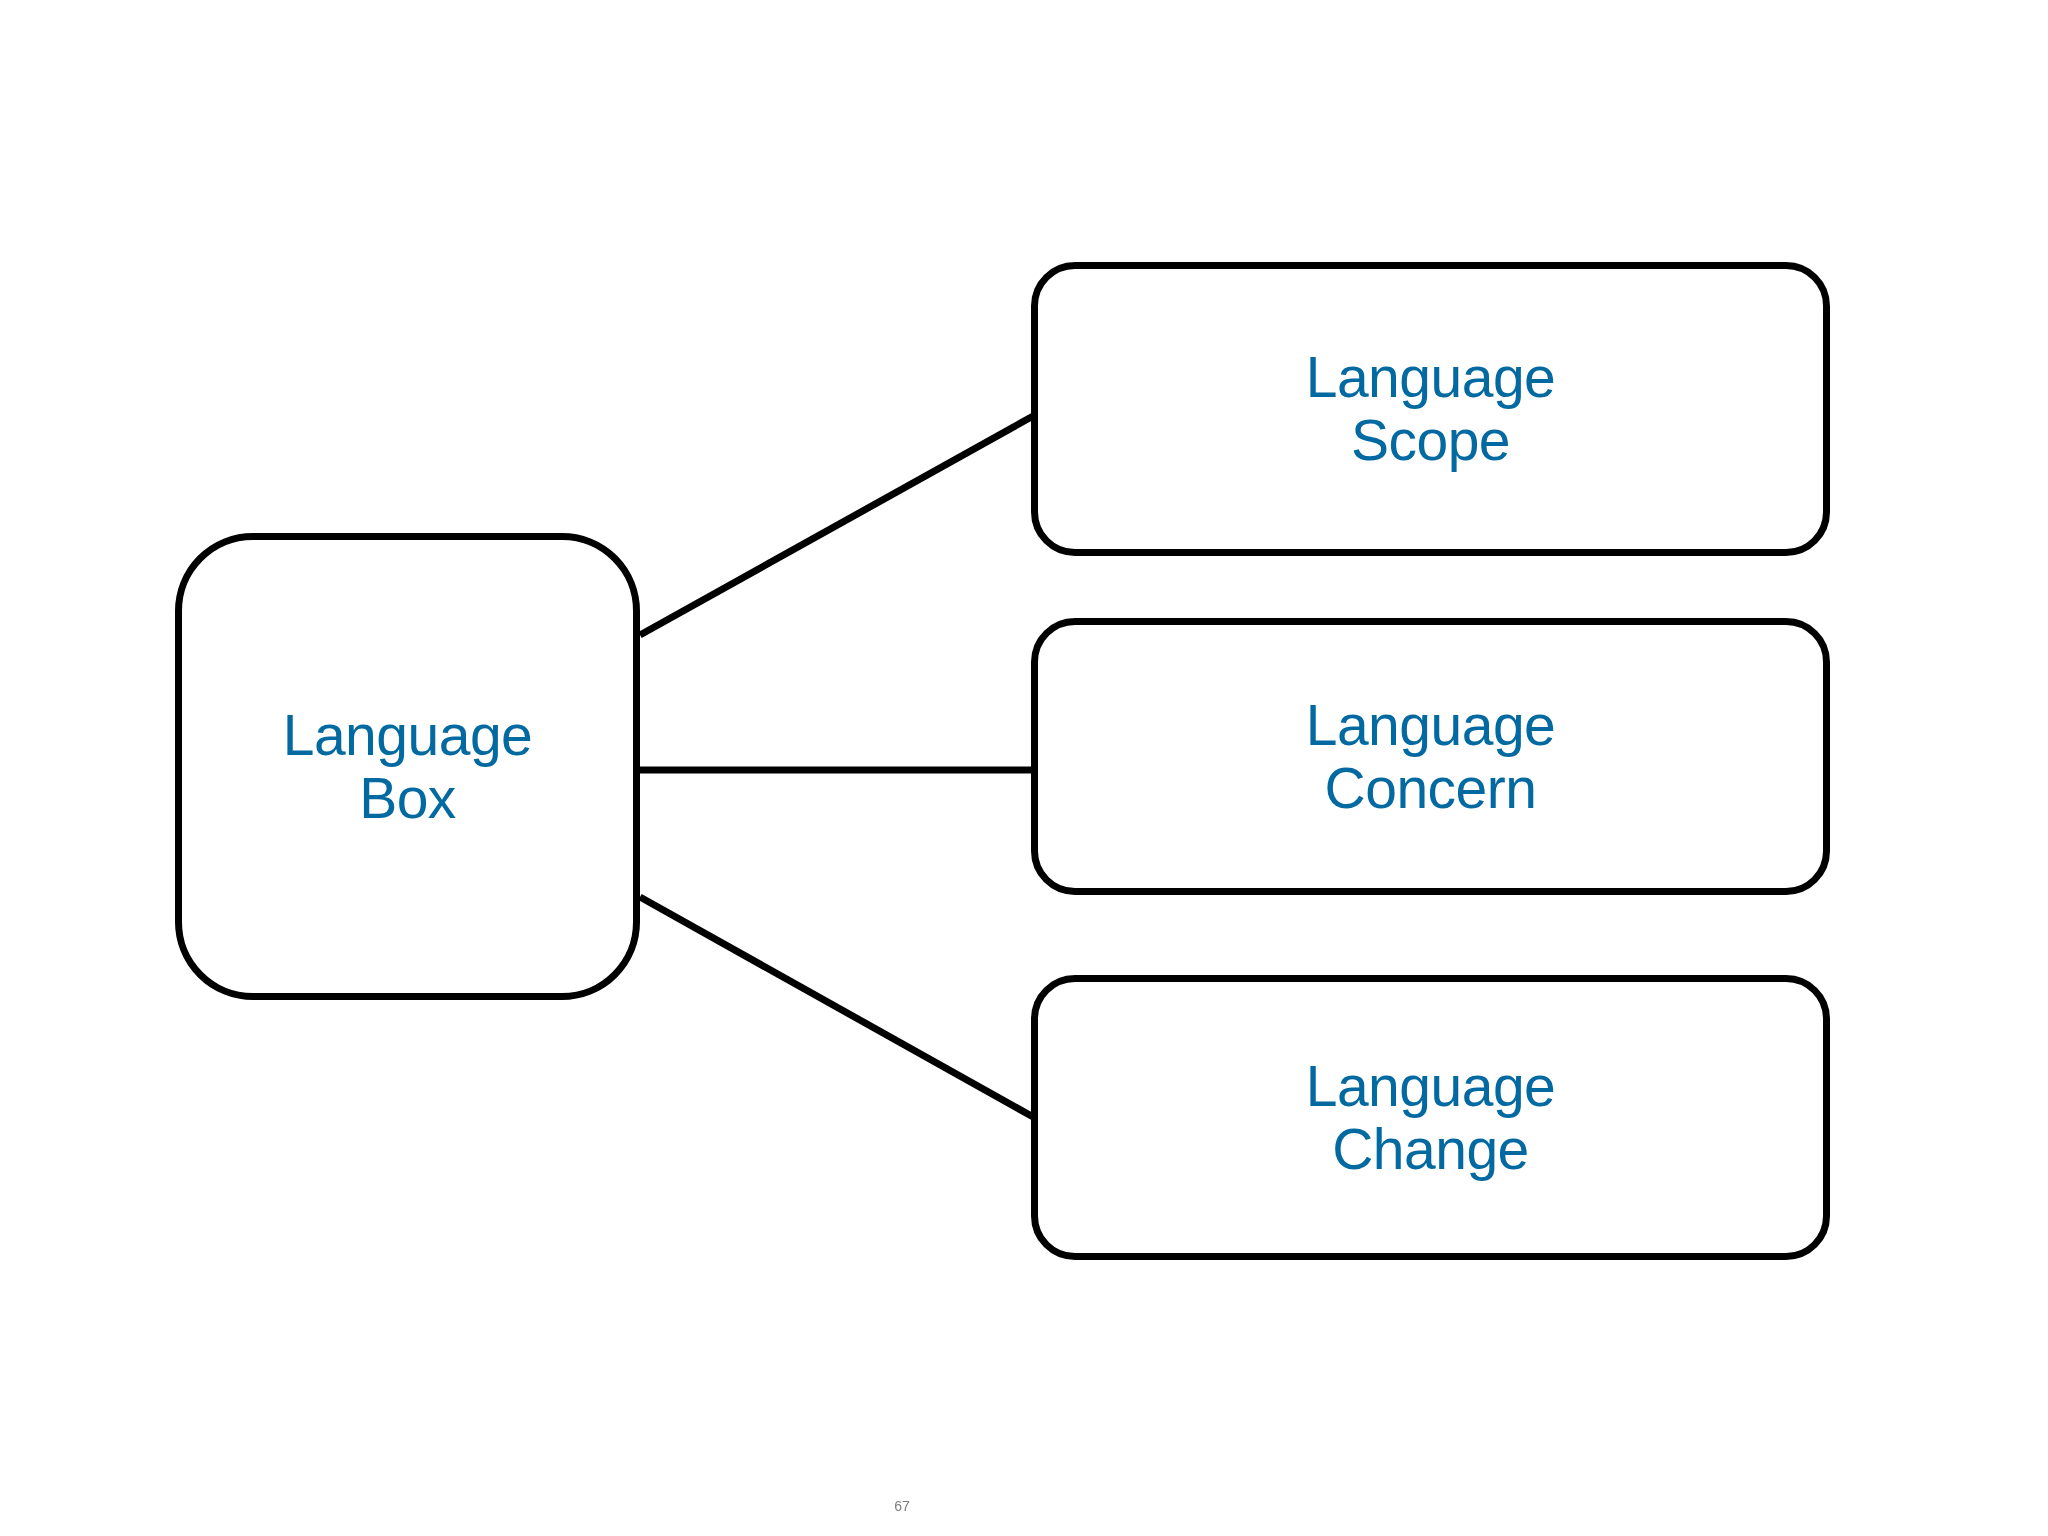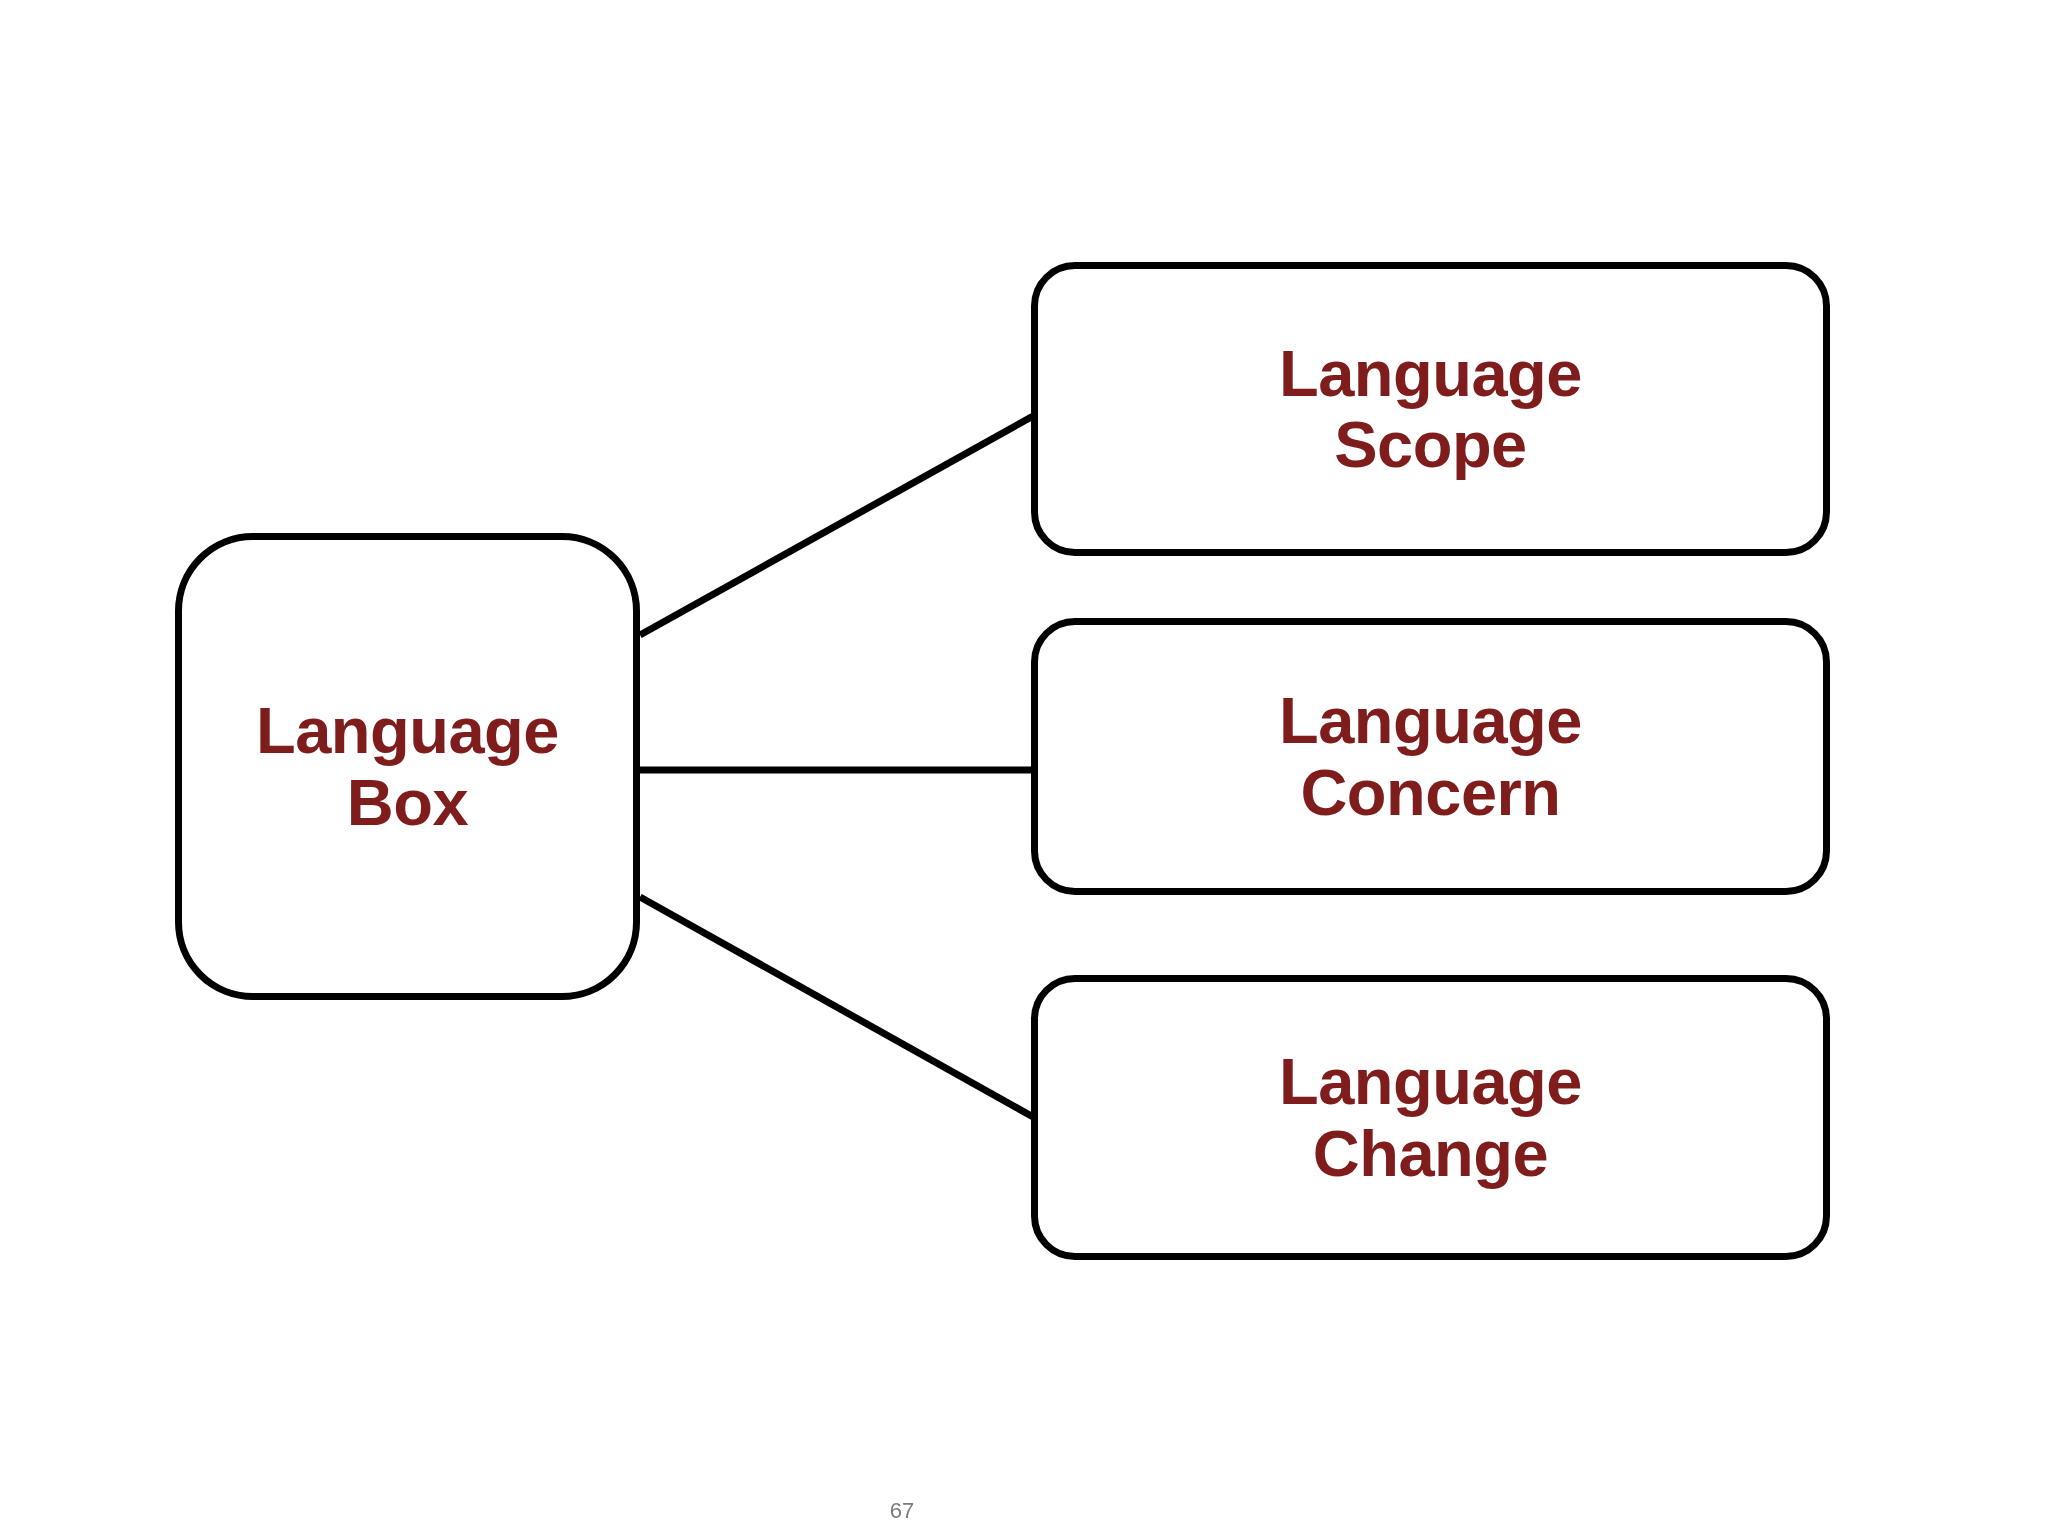--- a/index.html
+++ b/index.html
@@ -29,24 +29,24 @@
     box-sizing: border-box;
     border: 7px solid #000000;
     background: #ffffff;
     display: flex;
     align-items: center;
     justify-content: center;
     text-align: center;
   }
   .node-label {
     font-family: "Liberation Sans", sans-serif;
-    font-size: 65px;
+    font-size: 57px;
     line-height: 1.10;
-    color: #7f1d1d;
-    font-weight: 700;
+    color: #0369a1;
+    font-weight: 400;
     letter-spacing: -0.5px;
     white-space: pre-line;
   }
   
   #node-root {
     left: 175px;
     top: 533px;
     width: 465px;
     height: 467px;
     border-radius: 78px;
@@ -77,21 +77,21 @@
     border-radius: 44px;
     z-index: 3;
   }
   #page-number {
     position: absolute;
     left: 0;
     top: 1498px;
     width: 1804px;
     text-align: center;
     font-family: "Liberation Sans", sans-serif;
-    font-size: 22px;
+    font-size: 14px;
     color: #7b7b7b;
   }
 </style>
 </head>
 <body>
 
 <div id="canvas">
 
   <svg id="edges" viewBox="0 0 2048 1536" width="2048" height="1536" aria-hidden="true">
     <line x1="640" y1="635" x2="1035" y2="415" stroke="#000000" stroke-width="7" stroke-linecap="butt"></line>

